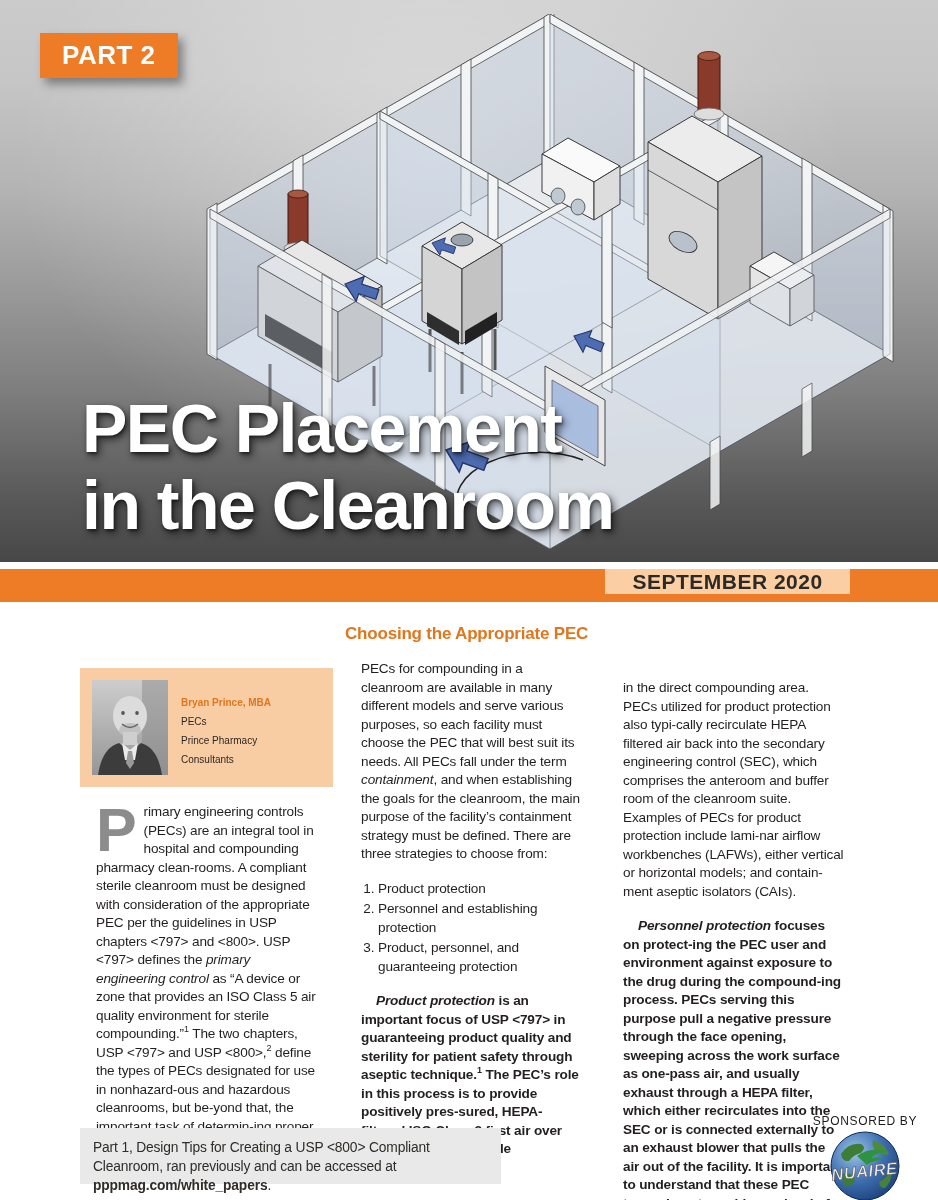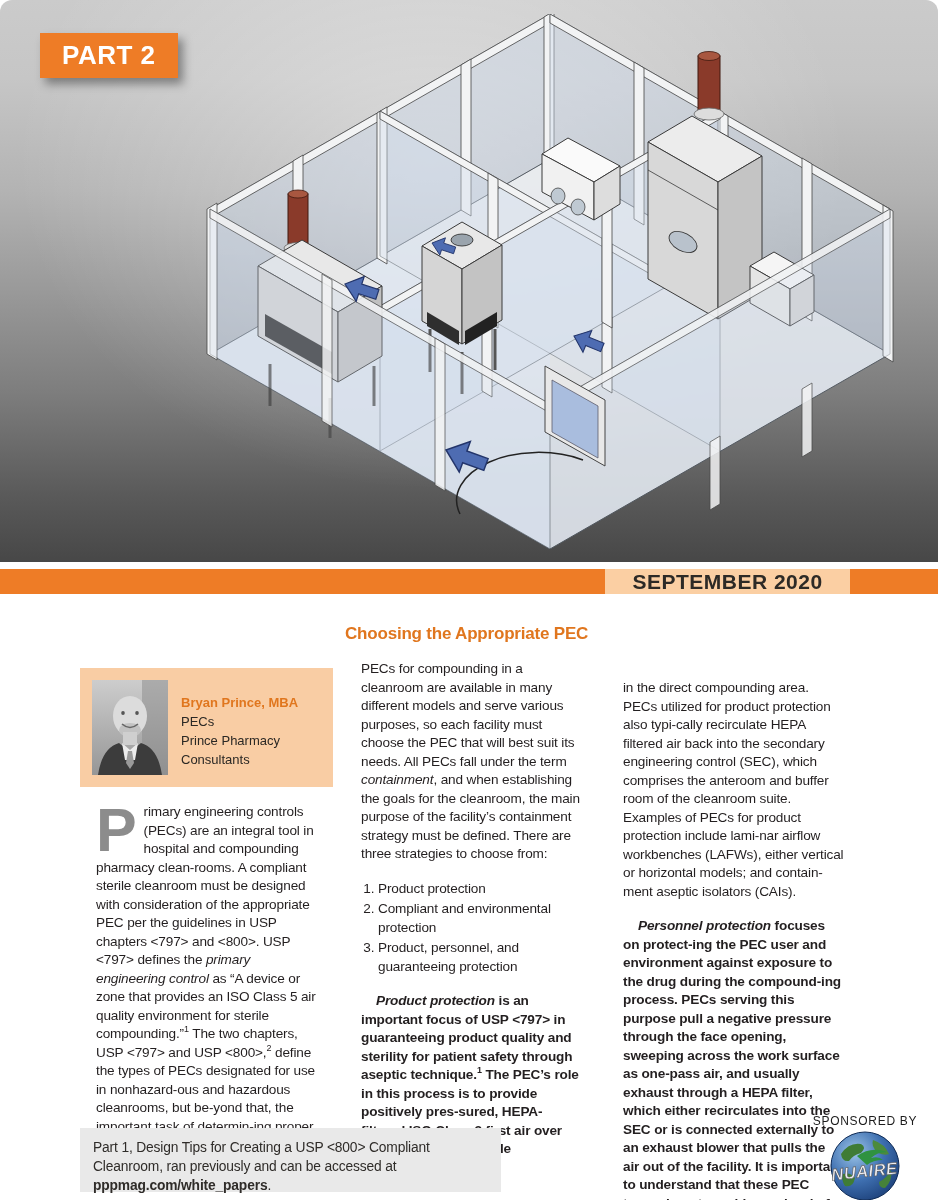--- a/index.html
+++ b/index.html
@@ -1,38 +1,38 @@
 <!DOCTYPE html>
 <html style="--orange: #EE7C26; --peach: #FBCFA3; --author_box: #F9CDA4; --heading_orange: #E0761E; --text: #231F20; --dropcap_gray: #8C8C8C; --note_bg: #E9E9E9; --hero_dark: #4B4B4B; --arrow_blue: #4E6CB2;"><head>
 <meta charset="utf-8">
 <style>
   :root{
     --orange:#EE7C26; --peach:#FBCFA3; --author_box:#F9CDA4; --heading_orange:#E0761E;
     --text:#231F20; --dropcap_gray:#8C8C8C; --note_bg:#E9E9E9; --hero_dark:#4B4B4B; --arrow_blue:#4E6CB2;
   }
   html,body{margin:0;padding:0;background:#fff;}
   .page{position:relative;width:938px;height:1200px;background:#fff;overflow:hidden;
-        font-family:"Liberation Sans",sans-serif;color:var(--text);border-radius:12px;}
+        font-family:"Liberation Sans",sans-serif;color:var(--text);}
 
   
   .hero{position:absolute;left:0;top:0;width:938px;height:562px;
         background:
           radial-gradient(ellipse at 46% 28%, rgba(255,255,255,.38), rgba(255,255,255,0) 58%),
           linear-gradient(180deg,#cbcbcb 0%,#c6c6c6 14%,#b3b3b3 34%,#999 52%,#7d7d7d 70%,#5a5a5a 88%,#474747 100%);}
   .badge{position:absolute;left:40px;top:33px;background:var(--orange);color:#fff;
          font-weight:bold;font-size:26px;line-height:1;padding:9px 22px 10px;letter-spacing:.5px;
          box-shadow:5px 6px 9px rgba(0,0,0,.38);}
   .illus{position:absolute;left:150px;top:14px;}
   .title{position:absolute;left:82px;top:390px;margin:0;color:#fff;font-weight:bold;
          font-size:68px;line-height:77px;letter-spacing:-1.5px;
          text-shadow:3px 4px 8px rgba(0,0,0,.6),1px 2px 3px rgba(0,0,0,.5);}
   .title span{display:block;}
 
   
-  .band{position:absolute;left:0;top:569px;width:938px;height:25px;background:var(--orange);}
+  .band{position:absolute;left:0;top:569px;width:938px;height:33px;background:var(--orange);}
   .band-label{position:absolute;left:605px;top:0;width:245px;height:25px;background:var(--peach);
               color:#2D2A26;font-weight:bold;font-size:21px;line-height:25px;text-align:center;letter-spacing:.5px;}
 
   
   .col{position:absolute;width:253px;}
   .col1{left:80px;top:668px;}
   .col2{left:345px;top:624px;}
   .col3{left:607px;top:663px;}
   .body{margin:16px;font-size:13.6px;line-height:18.5px;letter-spacing:-0.15px;color:var(--text);}
   .indent{text-indent:15px;font-weight:bold;}
@@ -40,25 +40,25 @@
   .heading{margin:0 0 4px 0;font-size:17px;font-weight:bold;color:var(--heading_orange);letter-spacing:-0.2px;}
   ol{margin:6px 0 10px 0;padding-left:33px;}
   ol li{font-size:13.6px;line-height:18.5px;letter-spacing:-0.15px;margin:2px 0;}
   .dropcap{float:left;font-size:61px;line-height:49px;font-weight:bold;color:var(--dropcap_gray);
            margin:3px 7px 0 0;}
 
   
   .author-box{background:var(--author_box);width:253px;height:119px;box-sizing:border-box;
               padding:12px;display:flex;gap:13px;margin-bottom:11px;}
   .author-photo{flex:none;}
-  .author-meta{font-size:13px;line-height:19px;color:#2B2824;padding-top:13px;}
+  .author-meta{font-size:10px;line-height:19px;color:#2B2824;padding-top:13px;}
   .author-name{color:var(--heading_orange);font-weight:bold;}
 
   
-  .footnote{position:absolute;left:80px;top:1128px;width:421px;height:64px;background:var(--note_bg);
+  .footnote{position:absolute;left:80px;top:1128px;width:421px;height:56px;background:var(--note_bg);
             box-sizing:border-box;padding:10px 13px;}
   .footnote p{margin:0;font-size:13.8px;line-height:19px;color:#2F2C29;letter-spacing:-0.15px;}
 
   
   .sponsor{position:absolute;left:798px;top:1114px;width:134px;text-align:center;}
   .sponsor-label{font-size:12px;letter-spacing:.7px;color:#1C1C1C;}
   .sponsor svg{margin-top:2px;}
 </style>
 </head>
 <body>
@@ -176,20 +176,24 @@
       <g fill="#4e6cb2" stroke="#23356b" stroke-width="1.2">
         <path transform="translate(195,270) rotate(18)" d="M0 0 L16 -13 L16 -5 L34 -5 L34 5 L16 5 L16 13 Z"></path>
         <path transform="translate(282,229) rotate(18) scale(0.7)" d="M0 0 L16 -13 L16 -5 L34 -5 L34 5 L16 5 L16 13 Z"></path>
         <path transform="translate(296,436) rotate(20) scale(1.25)" d="M0 0 L16 -13 L16 -5 L34 -5 L34 5 L16 5 L16 13 Z"></path>
         <path transform="translate(424,322) rotate(22) scale(0.9)" d="M0 0 L16 -13 L16 -5 L34 -5 L34 5 L16 5 L16 13 Z"></path>
       </g>
     </svg>
 
     <div class="badge">PART 2</div>
 
+    <h1 class="title">
+      <span>PEC Placement</span>
+      <span>in the Cleanroom</span>
+    </h1>
   </div>
 
   <div class="band">
     <div class="band-label">SEPTEMBER 2020</div>
   </div>
 
   <div class="col col1">
     <div class="author-box">
       <svg class="author-photo" width="76" height="95" viewBox="0 0 76 95">
         <defs>
@@ -218,21 +222,21 @@
       </div>
     </div>
     <p class="body"><span class="dropcap">P</span><span><span>rimary engineering controls (PECs) are an integral tool in hospital and compounding pharmacy clean-rooms. A compliant sterile cleanroom must be designed with consideration of the appropriate PEC per the guidelines in USP chapters &lt;797&gt; and &lt;800&gt;. USP &lt;797&gt; defines the </span><em>primary engineering control</em><span> as “A device or zone that provides an ISO Class 5 air quality environment for sterile compounding.”</span><sup>1</sup><span> The two chapters, USP &lt;797&gt; and USP &lt;800&gt;,</span><sup>2</sup><span> define the types of PECs designated for use in nonhazard-ous and hazardous cleanrooms, but be-yond that, the important task of determin-ing proper placement of the PEC remains with pharmacy.</span></span></p>
   </div>
 
   <div class="col col2">
     <h2 class="heading">Choosing the Appropriate PEC</h2>
     <p class="body"><span>PECs for compounding in a cleanroom are available in many different models and serve various purposes, so each facility must choose the PEC that will best suit its needs. All PECs fall under the term </span><em>containment</em><span>, and when establishing the goals for the cleanroom, the main purpose of the facility’s containment strategy must be defined. There are three strategies to choose from:</span></p>
     <ol>
       <li>Product protection</li>
-      <li>Compliant and environmental protection</li>
+      <li>Personnel and establishing protection</li>
       <li>Product, personnel, and guaranteeing protection</li>
     </ol>
     <p class="body indent"><em>Product protection</em><span> is an important focus of USP &lt;797&gt; in guaranteeing product quality and sterility for patient safety through aseptic technique.</span><sup>1</sup><span> The PEC’s role in this process is to provide positively pres-sured, HEPA-filtered ISO Class 2 first air over the compounded sterile preparation (CSP)</span></p>
   </div>
 
   <div class="col col3">
     <p class="body"><span>in the direct compounding area. PECs utilized for product protection also typi-cally recirculate HEPA filtered air back into the secondary engineering control (SEC), which comprises the anteroom and buffer room of the cleanroom suite. Examples of PECs for product protection include lami-nar airflow workbenches (LAFWs), either vertical or horizontal models; and contain-ment aseptic isolators (CAIs).</span></p>
     <p class="body indent"><em>Personnel protection</em><span> focuses on protect-ing the PEC user and environment against exposure to the drug during the compound-ing process. PECs serving this purpose pull a negative pressure through the face opening, sweeping across the work surface as one-pass air, and usually exhaust through a HEPA filter, which either recirculates into the SEC or is connected externally to an exhaust blower that pulls the air out of the facility. It is important to understand that these PEC types do not provide any level of product protection, so they are not permit-ted for final preparation of CSPs. These</span></p>
   </div>
 

